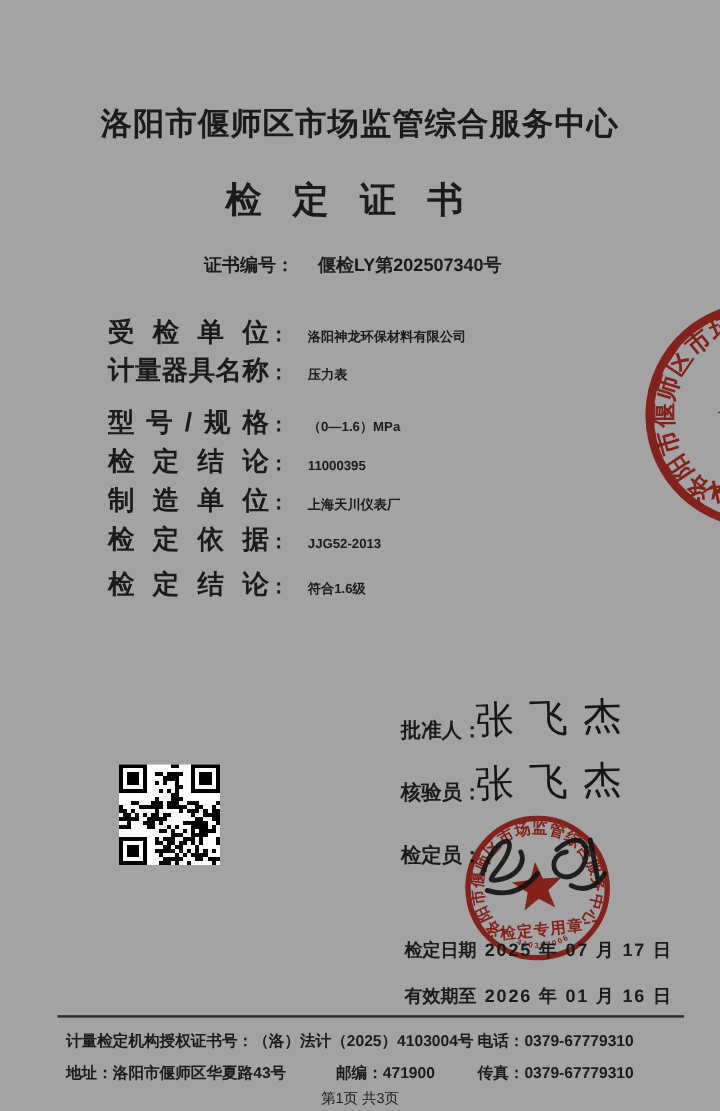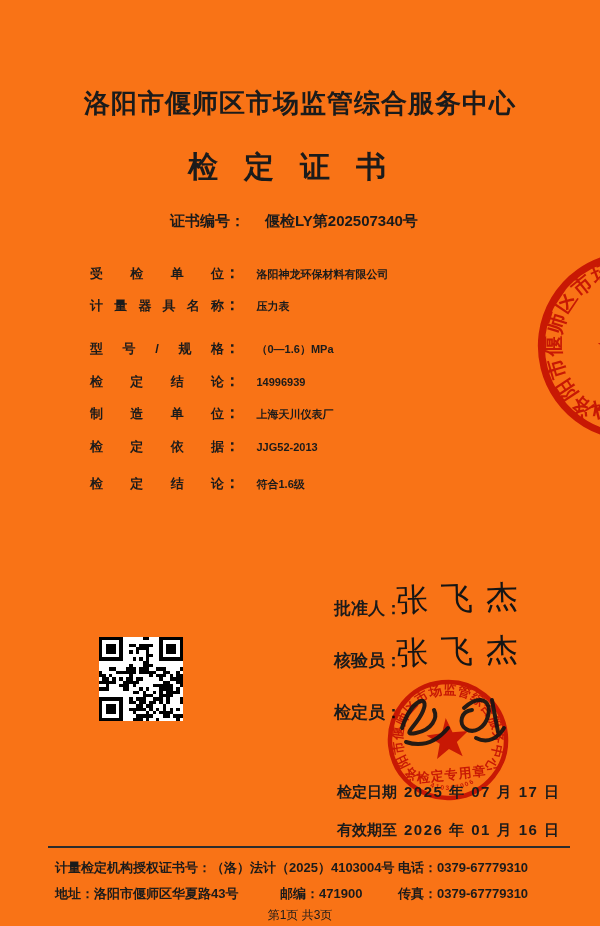--- a/index.html
+++ b/index.html
@@ -1,29 +1,29 @@
 <!DOCTYPE html>
 <html><head>
 <meta charset="utf-8">
 <style>
   html,body{margin:0;padding:0;background:#e8e8e8;}
-  .page{position:relative;width:600px;height:926px;background:#f97316;overflow:hidden;
+  .page{position:relative;width:600px;height:926px;background:#a3a3a3;overflow:hidden;
         font-family:"Liberation Sans","DejaVu Sans",sans-serif;color:#1b1b1b;margin:0 auto;}
 
   .org-title{position:absolute;top:86px;left:0;width:100%;text-align:center;
              font-size:26px;font-weight:700;letter-spacing:1px;}
   .doc-title{position:absolute;top:147px;left:12px;width:576px;text-align:center;
              font-size:30px;font-weight:700;letter-spacing:26px;}
 
   .cert-row{position:absolute;top:212px;left:170px;font-size:15px;}
   .cert-row .clabel{font-weight:700;}
   .cert-row .cvalue{margin-left:20px;font-weight:600;}
 
   .frow{position:absolute;left:90px;display:flex;align-items:baseline;}
-  .flabel{display:inline-block;width:134px;font-weight:700;font-size:13px;
+  .flabel{display:inline-block;width:134px;font-weight:700;font-size:22px;
           text-align:justify;text-align-last:justify;}
   .fcolon{font-weight:700;font-size:16.5px;}
   .fvalue{margin-left:16px;font-size:11px;font-weight:600;white-space:nowrap;}
   .r0{top:262px}.r1{top:294px}.r2{top:337px}.r3{top:370px}.r4{top:402px}.r5{top:435px}.r6{top:472px}
 
   .sig-label{position:absolute;left:334px;font-weight:700;font-size:17px;}
   .sig-name{position:absolute;left:396px;font-size:32px;letter-spacing:13px;
             transform:rotate(-2deg);color:#151515;white-space:nowrap;}
   .lab-approver{top:597px}.name-approver{top:577px}
   .lab-checker{top:649px}.name-checker{top:630px}
@@ -76,21 +76,21 @@
       <span class="fvalue">压力表</span>
   </div>
   <div class="frow r2">
     <span class="flabel">型号/规格</span>
       <span class="fcolon">：</span>
       <span class="fvalue">（0—1.6）MPa</span>
   </div>
   <div class="frow r3">
     <span class="flabel">检定结论</span>
       <span class="fcolon">：</span>
-      <span class="fvalue">14996939</span>
+      <span class="fvalue">11000395</span>
   </div>
   <div class="frow r4">
     <span class="flabel">制造单位</span>
       <span class="fcolon">：</span>
       <span class="fvalue">上海天川仪表厂</span>
   </div>
   <div class="frow r5">
     <span class="flabel">检定依据</span>
       <span class="fcolon">：</span>
       <span class="fvalue">JJG52-2013</span>

